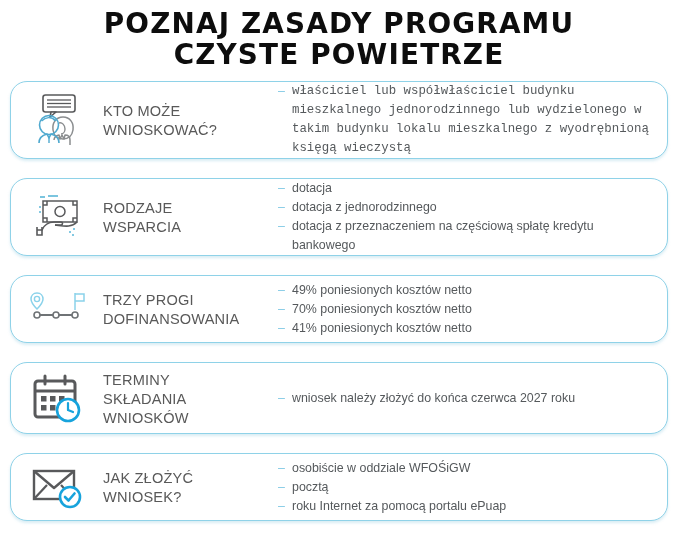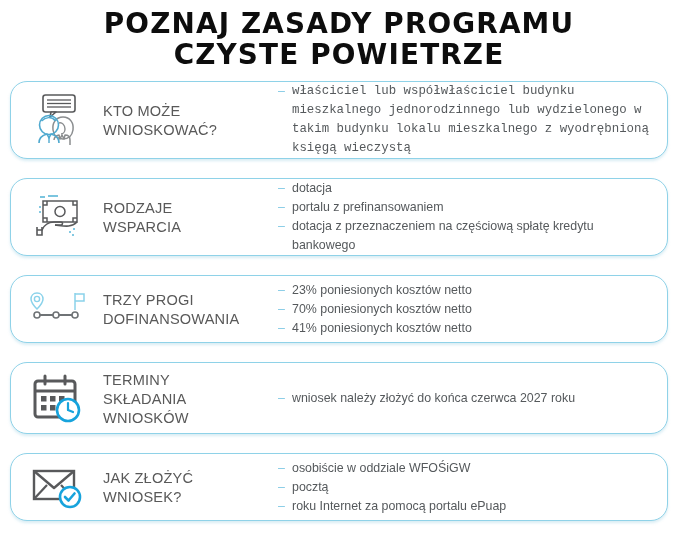--- a/index.html
+++ b/index.html
@@ -176,21 +176,21 @@
         <div>RODZAJE</div>
         <div>WSPARCIA</div>
       </div>
       <div class="list-cell">
         <div class="bullet">
           <span class="dash">–</span>
           <span class="btext">dotacja</span>
         </div>
         <div class="bullet">
           <span class="dash">–</span>
-          <span class="btext">portalu z prefinansowaniem</span>
+          <span class="btext">dotacja z jednorodzinnego</span>
         </div>
         <div class="bullet">
           <span class="dash">–</span>
           <span class="btext">dotacja z przeznaczeniem na częściową spłatę kredytu bankowego</span>
         </div>
       </div>
     </div>
 
     <div class="card">
       <div class="icon-cell">
@@ -208,21 +208,21 @@
           <circle cx="49" cy="28" r="3" fill="#ffffff" stroke="#6f7376" stroke-width="1.6"></circle>
         </svg>
       </div>
       <div class="heading-cell">
         <div>TRZY PROGI</div>
         <div>DOFINANSOWANIA</div>
       </div>
       <div class="list-cell">
         <div class="bullet">
           <span class="dash">–</span>
-          <span class="btext">23% poniesionych kosztów netto</span>
+          <span class="btext">49% poniesionych kosztów netto</span>
         </div>
         <div class="bullet">
           <span class="dash">–</span>
           <span class="btext">70% poniesionych kosztów netto</span>
         </div>
         <div class="bullet">
           <span class="dash">–</span>
           <span class="btext">41% poniesionych kosztów netto</span>
         </div>
       </div>

